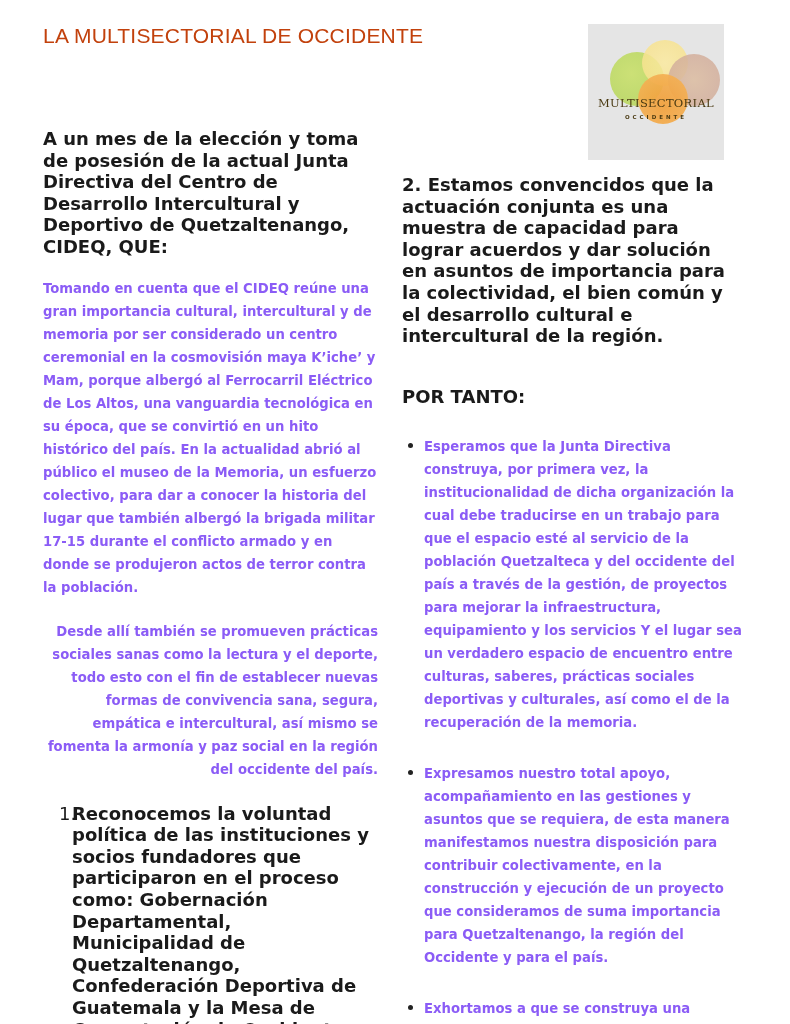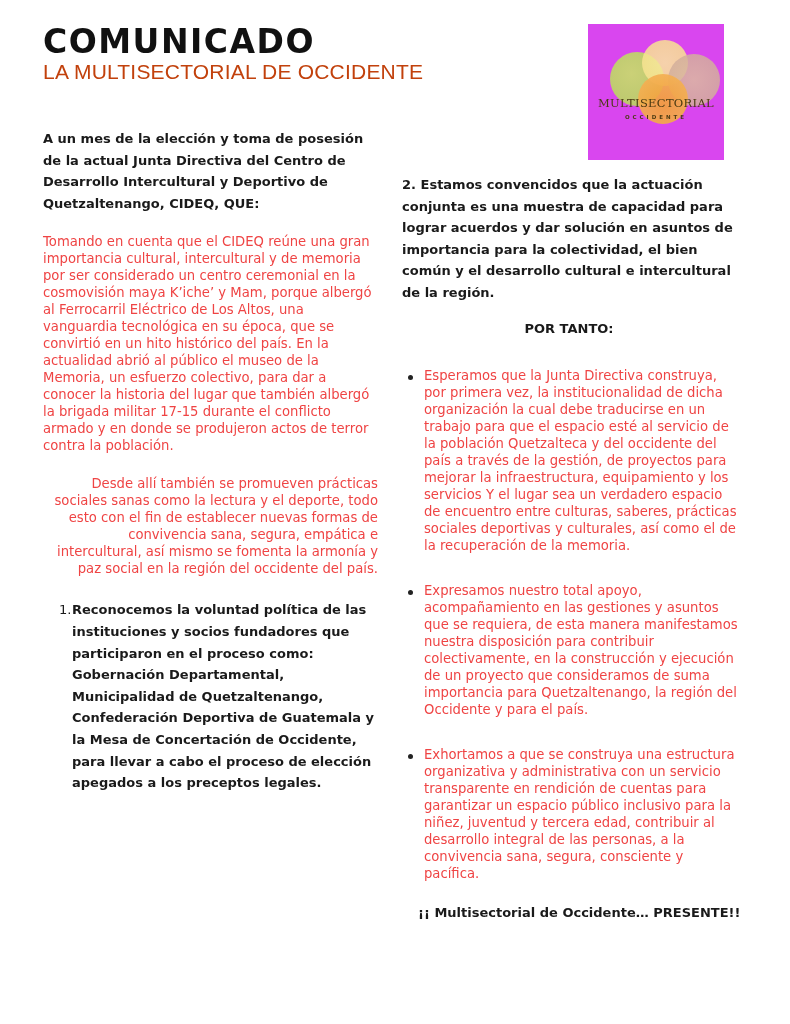--- a/index.html
+++ b/index.html
@@ -4,56 +4,55 @@
   <style>
     * { box-sizing: border-box; margin: 0; padding: 0; }
     html, body { width: 790px; height: 1024px; background: #ffffff; overflow: hidden; }
     body { position: relative; font-family: "DejaVu Sans", sans-serif; color: #2b2b2b; }
 
     .header { position: absolute; left: 43px; top: 24px; width: 520px; }
     .title { font-family: "DejaVu Sans", sans-serif; font-weight: 700; font-size: 33px; letter-spacing: 1.5px; color: #111; line-height: 36px; }
     .subtitle { font-family: "Liberation Sans", sans-serif; font-size: 21px; color: #c2410c; line-height: 23px; letter-spacing: 0.2px; }
     .lead { font-family: "Liberation Sans", sans-serif; font-size: 22px; color: #1a1a1a; line-height: 26px; margin-top: 1px; }
 
-    .logo { position: absolute; left: 588px; top: 24px; width: 136px; height: 136px; background: #d946ef; overflow: hidden; }
+    .logo { position: absolute; left: 588px; top: 24px; width: 136px; height: 136px; background: #e5e5e5; overflow: hidden; }
     .logo .circ { position: absolute; border-radius: 50%; }
     .logo .c1 { left: 22px; top: 28px; width: 54px; height: 54px; background: radial-gradient(circle at 40% 40%, #c9e06a, #b2d35c); opacity: 0.9; }
     .logo .c2 { left: 54px; top: 16px; width: 46px; height: 46px; background: radial-gradient(circle, #fbeaa0, #f6e08a); opacity: 0.85; }
     .logo .c3 { left: 80px; top: 30px; width: 52px; height: 52px; background: radial-gradient(circle, #dcbca0, #cfa99a); opacity: 0.85; }
     .logo .c4 { left: 50px; top: 50px; width: 50px; height: 50px; background: radial-gradient(circle at 50% 60%, #f2a03a, #f4b45a); opacity: 0.92; }
     .logo .wordmark { position: absolute; left: 0; width: 100%; top: 72px; text-align: center; font-family: "DejaVu Serif", serif; font-size: 11.5px; letter-spacing: 0.3px; color: #4a3a12; }
     .logo .sub { position: absolute; left: 0; width: 100%; top: 90px; text-align: center; font-family: "DejaVu Sans", sans-serif; font-size: 5.5px; letter-spacing: 3px; color: #4a3a12; font-weight: 700; }
 
     .col-left { position: absolute; left: 43px; top: 128px; width: 335px; }
     .col-right { position: absolute; left: 402px; top: 174px; width: 340px; }
 
-    .bold { font-family: "DejaVu Sans", sans-serif; font-weight: 700; font-size: 13px; line-height: 21.6px; color: #1a1a1a; }
-    .body { font-family: "DejaVu Sans", sans-serif; font-size: 13.2px; line-height: 17px; color: #ef4444; }
+    .bold { font-family: "DejaVu Sans", sans-serif; font-weight: 700; font-size: 18px; line-height: 21.6px; color: #1a1a1a; }
+    .body { font-family: "DejaVu Sans", sans-serif; font-size: 13.2px; line-height: 23px; color: #8b5cf6; font-weight: bold; }
 
     .intro { margin-bottom: 19px; }
     .p1 { margin-top: 0; }
     .p2 { margin-top: 21px; text-align: right; }
 
     ol.recog { margin-top: 22px; margin-left: 17px; list-style: none; }
     ol.recog li { position: relative; padding-left: 12px; }
     ol.recog li .num { position: absolute; left: -1px; top: 0; font-weight: 400; color: #1a1a1a; }
 
-    .por-tanto { text-align: center; margin-top: 14px; margin-bottom: 20px; padding-right: 6px; }
+    .por-tanto { text-align: left; margin-top: 39px; margin-bottom: 20px; padding-right: 6px; }
 
     ul.bullets { list-style: none; margin-left: 0; }
     ul.bullets li { position: relative; padding-left: 22px; margin-top: 28px; }
     ul.bullets li .dot { position: absolute; left: 6px; top: 8px; width: 5px; height: 5px; border-radius: 50%; background: #222; }
 
     .closing { text-align: left; margin-top: 20px; margin-left: 16px; }
   </style>
 </head>
 <body>
 
 <div class="header">
-  <div class="title">COMUNICADO</div>
   <div class="subtitle">LA MULTISECTORIAL DE OCCIDENTE</div>
 </div>
 
 <div class="logo">
   <div class="circ c1"></div>
   <div class="circ c2"></div>
   <div class="circ c3"></div>
   <div class="circ c4"></div>
   <div class="wordmark">MULTISECTORIAL</div>
   <div class="sub">OCCIDENTE</div>

